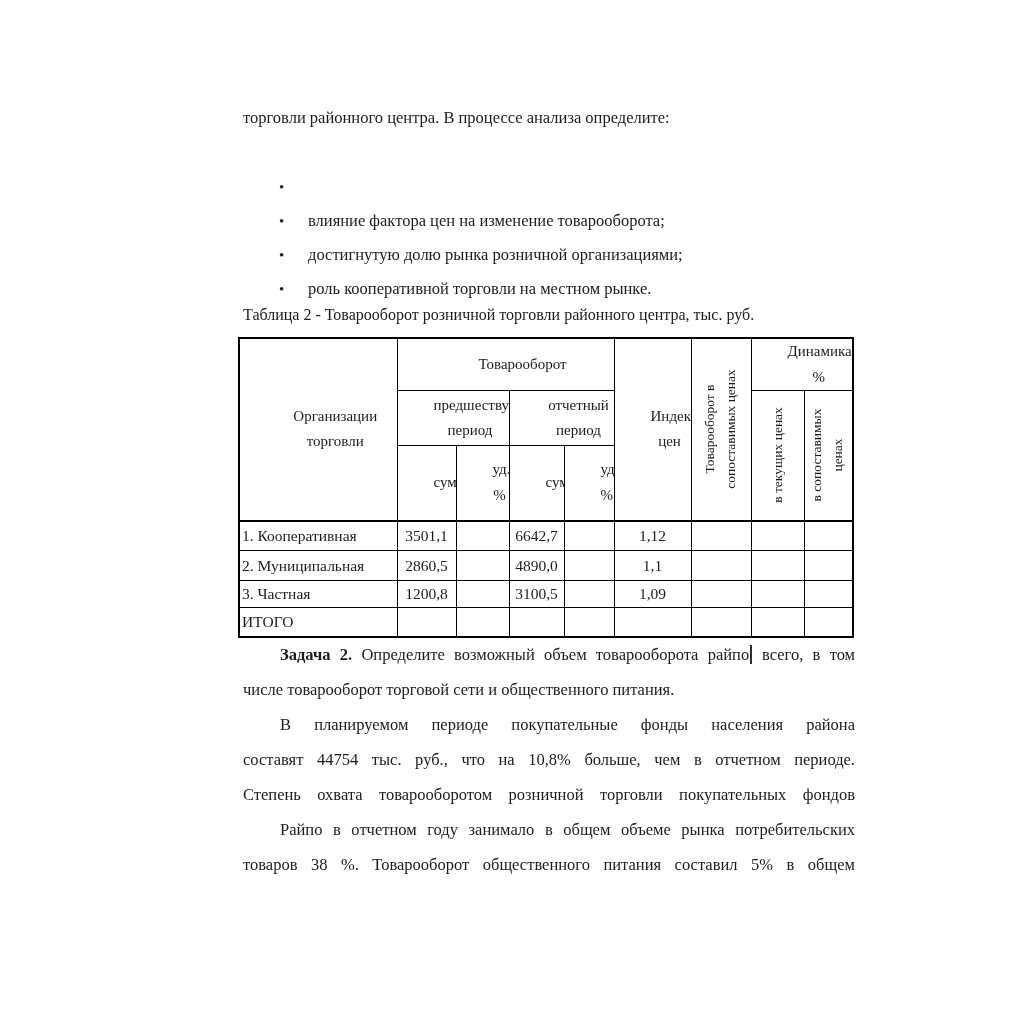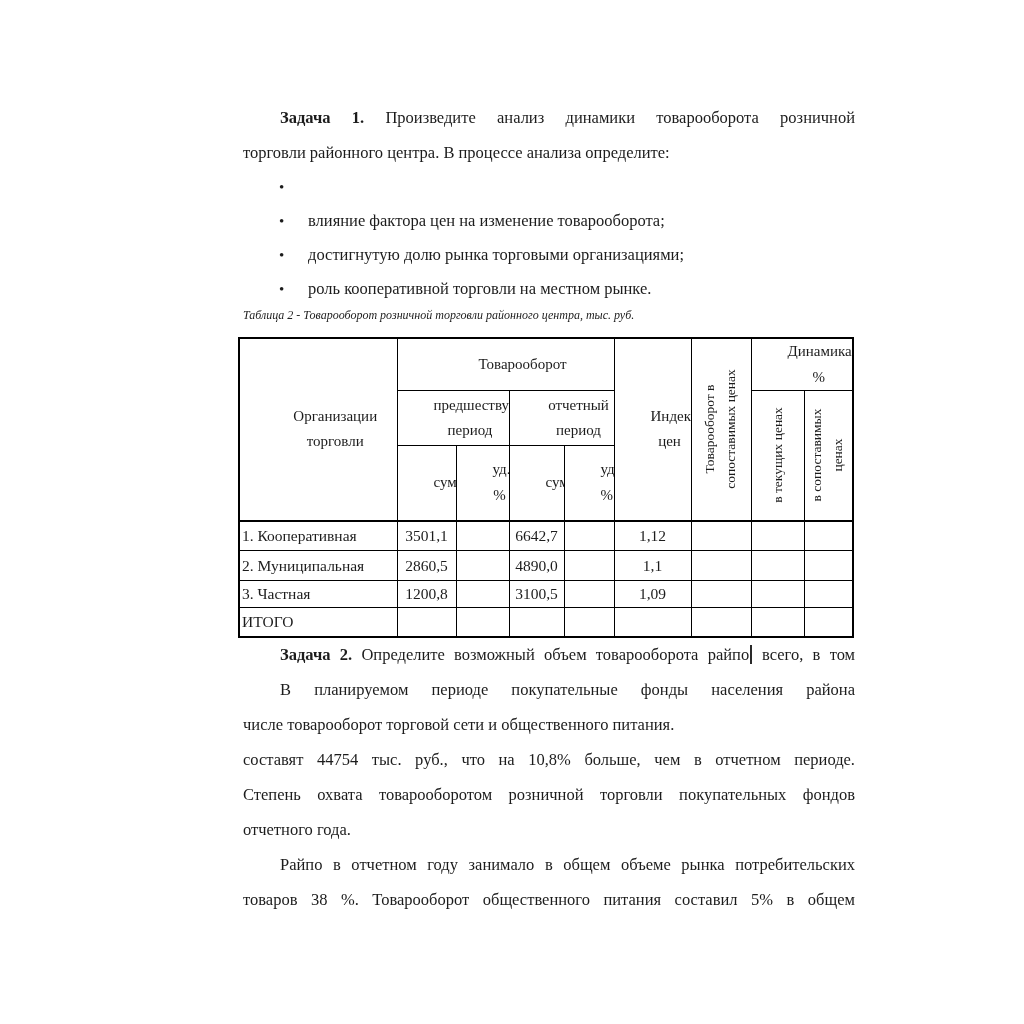--- a/index.html
+++ b/index.html
@@ -13,21 +13,21 @@
   .textcol{left:243px;width:612px;font-size:16.5px;}
   .line{height:35px;line-height:35px;white-space:normal;}
   .just{text-align:justify;text-align-last:justify;}
   .last{text-align:right;text-align-last:left;}
   .ind{text-indent:37px;}
   .b{font-weight:bold;}
   
   .bullet-item{position:relative;height:34px;line-height:34px;padding-left:65px;}
   .bullet-mark{position:absolute;left:36px;top:0;font-size:15px;}
   
-  .caption{left:243px;top:302px;width:614px;font-size:12px;line-height:26px;font-style:italic;}
+  .caption{left:243px;top:302px;width:614px;font-size:16px;line-height:26px;}
   
   .tablewrap{left:238px;top:337px;}
   table{border-collapse:collapse;table-layout:fixed;width:614px;border:2px solid #000;}
   th,td{border:1px solid #000;padding:0 2px;overflow:hidden;}
   th{font-weight:normal;font-size:15px;line-height:1.7;text-align:center;vertical-align:middle;padding-left:36px;}
   td{font-size:15.5px;vertical-align:middle;}
   .hr1{height:29px;} .hr2{height:55px;} .hr3{height:75px;}
   .br1{height:30px;} .br2{height:30px;} .br3{height:27px;} .br4{height:29px;margin-left:42px;}
   tbody tr:first-child td{border-top:2px solid #000;}
   td.name{text-align:left;}
@@ -40,28 +40,27 @@
   
   .caret{display:inline-block;width:1.5px;height:19px;background:#2a2a2a;
          vertical-align:-4px;margin:0 1px 0 1px;}
 </style>
 </head>
 <body>
 
 <div class="page">
 
   <div class="abs textcol" style="top:100px;">
-    <div class="line just ind"><span class="b">Задача 1.</span><span> Произведите анализ динамики товарооборота розничной</span></div>
     <div class="line last">торговли районного центра. В процессе анализа определите:</div>
   </div>
 
   <div class="abs textcol" style="top:170px;">
     <div class="bullet-item"><span class="bullet-mark">•</span></div>
     <div class="bullet-item"><span class="bullet-mark">•</span><span>влияние фактора цен на изменение товарооборота;</span></div>
-    <div class="bullet-item"><span class="bullet-mark">•</span><span>достигнутую долю рынка торговыми организациями;</span></div>
+    <div class="bullet-item"><span class="bullet-mark">•</span><span>достигнутую долю рынка розничной организациями;</span></div>
     <div class="bullet-item"><span class="bullet-mark">•</span><span>роль кооперативной торговли на местном рынке.</span></div>
   </div>
 
   <div class="abs caption">Таблица 2 - Товарооборот розничной торговли районного центра, тыс. руб.</div>
 
   <div class="abs tablewrap">
     <table>
       <colgroup>
         <col style="width:158px">
           <col style="width:59px">
@@ -144,24 +143,23 @@
           <td class="num"></td>
           <td class="num"></td>
           <td class="num"></td>
         </tr>
       </tbody>
     </table>
   </div>
 
   <div class="abs textcol" style="top:637px;">
     <div class="line just ind"><span class="b">Задача 2.</span><span> Определите возможный объем товарооборота райпо</span><span class="caret"></span><span> всего, в том</span></div>
+    <div class="line last">числе товарооборот торговой сети и общественного питания.</div>
+
     <div class="line just ind">В планируемом периоде покупательные фонды населения района</div>
-
-    <div class="line last">числе товарооборот торговой сети и общественного питания.</div>
     <div class="line just">составят 44754 тыс. руб., что на 10,8% больше, чем в отчетном периоде.</div>
     <div class="line just">Степень охвата товарооборотом розничной торговли покупательных фондов</div>
-    <div class="line last">отчетного года.</div>
 
     <div class="line just ind">Райпо в отчетном году занимало в общем объеме рынка потребительских</div>
     <div class="line just">товаров 38 %. Товарооборот общественного питания составил 5% в общем</div>
   </div>
 
 </div>
 
 </body></html>

